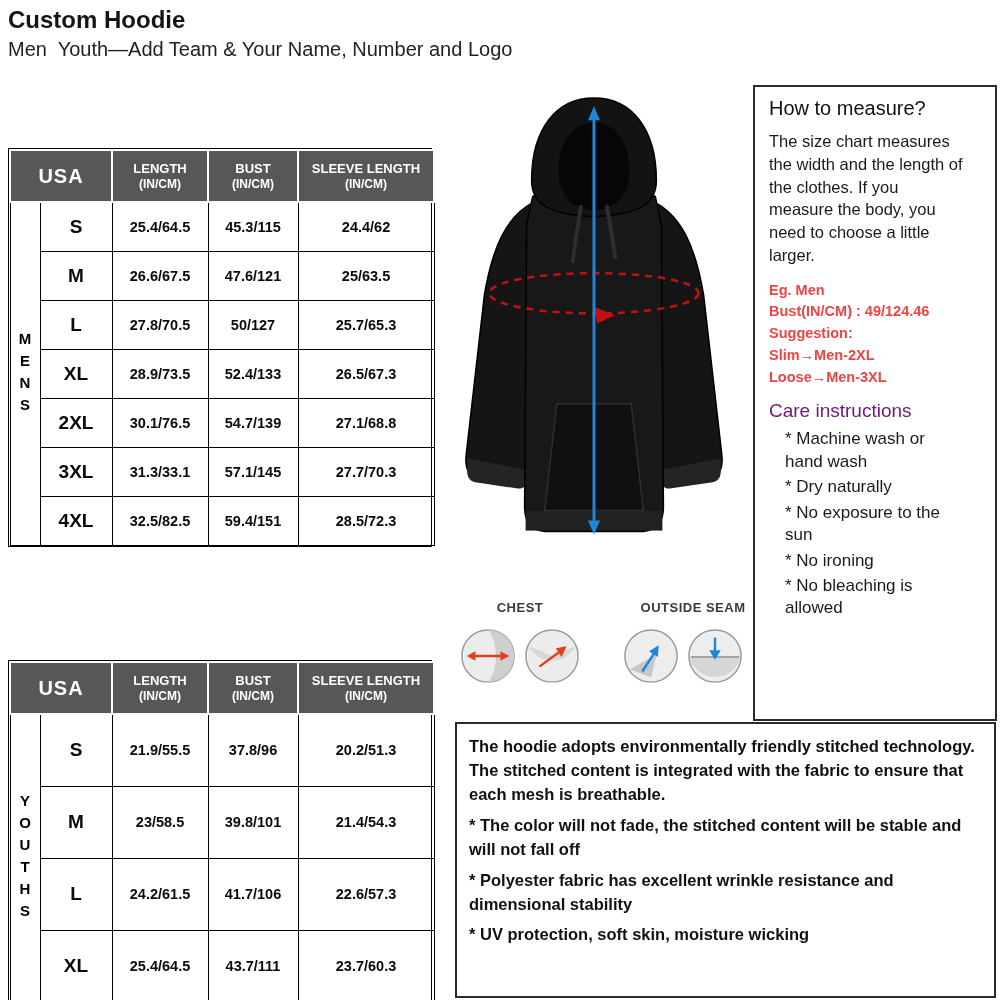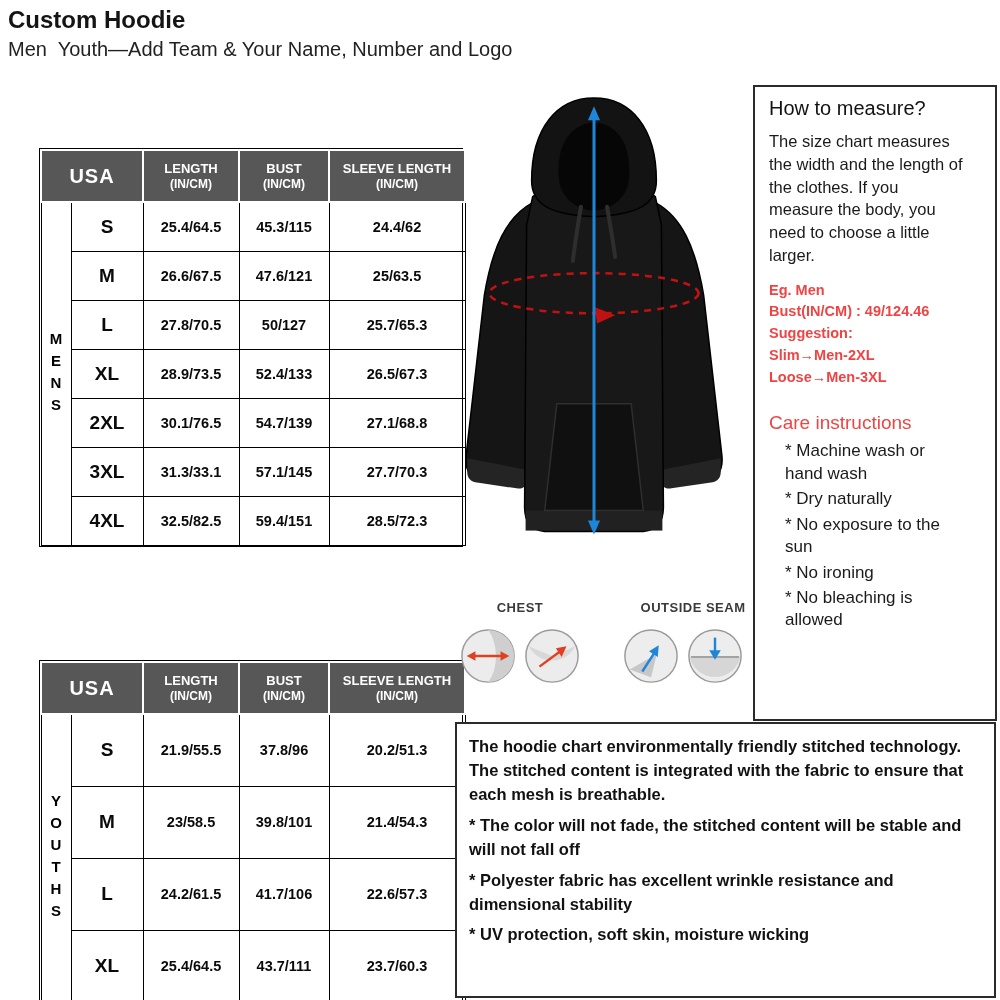--- a/index.html
+++ b/index.html
@@ -2,21 +2,21 @@
 <html><head>
 <meta charset="utf-8">
 <style>
   * { margin:0; padding:0; box-sizing:border-box; }
   body { font-family:"Liberation Sans", sans-serif; background:#fff; }
   .page { position:relative; width:1000px; height:1000px; background:#fff; overflow:hidden; color:#111; }
 
   .title { position:absolute; left:8px; top:6px; font-size:24px; font-weight:bold; color:#141414; }
   .subtitle { position:absolute; left:8px; top:38px; font-size:20px; font-weight:500; color:#222; white-space:pre-wrap; }
 
-  .table-box { position:absolute; border:1px solid #000; background:#fff;margin-left:31px; }
+  .table-box { position:absolute; border:1px solid #000; background:#fff; }
   .table-box.mens { left:8px; top:148px; width:424px; }
   .table-box.youths { left:8px; top:660px; width:424px; }
   table.size-table { width:100%; border-collapse:collapse; table-layout:fixed; }
   table.size-table th { background:#575757; color:#fff; border:2px solid #fff; text-align:center; vertical-align:middle; padding:4px 2px; }
   th.usa { font-size:20px; font-weight:bold; letter-spacing:1px; }
   th .h1 { font-size:13px; font-weight:bold; line-height:1.25; }
   th .h2 { font-size:12px; font-weight:bold; line-height:1.2; }
   table.size-table td { border:1px solid #000; text-align:center; vertical-align:middle; font-weight:bold; color:#0a0a0a; }
   td.size { font-size:19px; }
   td.meas { font-size:14.5px; }
@@ -36,21 +36,21 @@
   .micon svg { width:100%; height:100%; }
   .mi1 { left:459px; top:627px; }
   .mi2 { left:523px; top:627px; }
   .mi3 { left:622px; top:627px; }
   .mi4 { left:686px; top:627px; }
 
   .measure-panel { position:absolute; left:753px; top:85px; width:244px; height:636px; border:2px solid #2b2b2b; padding:10px 28px 8px 14px; background:#fff; }
   .mp-heading { font-size:20px; color:#121212; margin-bottom:10px; }
   .mp-body { font-size:16.5px; line-height:1.38; color:#1a1a1a; }
   .mp-example { margin-top:13px; font-size:14.5px; font-weight:bold; line-height:1.5; color:#ef4444; }
-  .mp-care-heading { margin-top:24px; font-size:19px; color:#ef4444; }
+  .mp-care-heading { margin-top:12px; font-size:19px; color:#701a75; }
   .mp-care { margin-top:6px; font-size:17px; line-height:1.32; color:#1a1a1a; }
   .mp-care div { margin:3px 16px; }
 
   .info-panel { position:absolute; left:455px; top:722px; width:541px; height:276px; border:2px solid #2b2b2b; padding:8px 12px; background:#fff; }
   .info-panel p { font-size:16.5px; font-weight:bold; line-height:1.45; color:#111; margin:3px 0 7px 0; }
 </style>
 </head>
 <body>
 
 <div class="page">
@@ -273,19 +273,19 @@
     <div class="mp-care">
       <div>* Machine wash or hand wash</div>
       <div>* Dry naturally</div>
       <div>* No exposure to the sun</div>
       <div>* No ironing</div>
       <div>* No bleaching is allowed</div>
     </div>
   </div>
 
   <div class="info-panel">
-    <p>The hoodie chart environmentally friendly stitched technology. The stitched content is integrated with the fabric to ensure that each mesh is breathable.</p>
+    <p>The hoodie adopts environmentally friendly stitched technology. The stitched content is integrated with the fabric to ensure that each mesh is breathable.</p>
     <p>* The color will not fade, the stitched content will be stable and will not fall off</p>
     <p>* Polyester fabric has excellent wrinkle resistance and dimensional stability</p>
     <p>* UV protection, soft skin, moisture wicking</p>
   </div>
 
 </div>
 
 </body></html>

